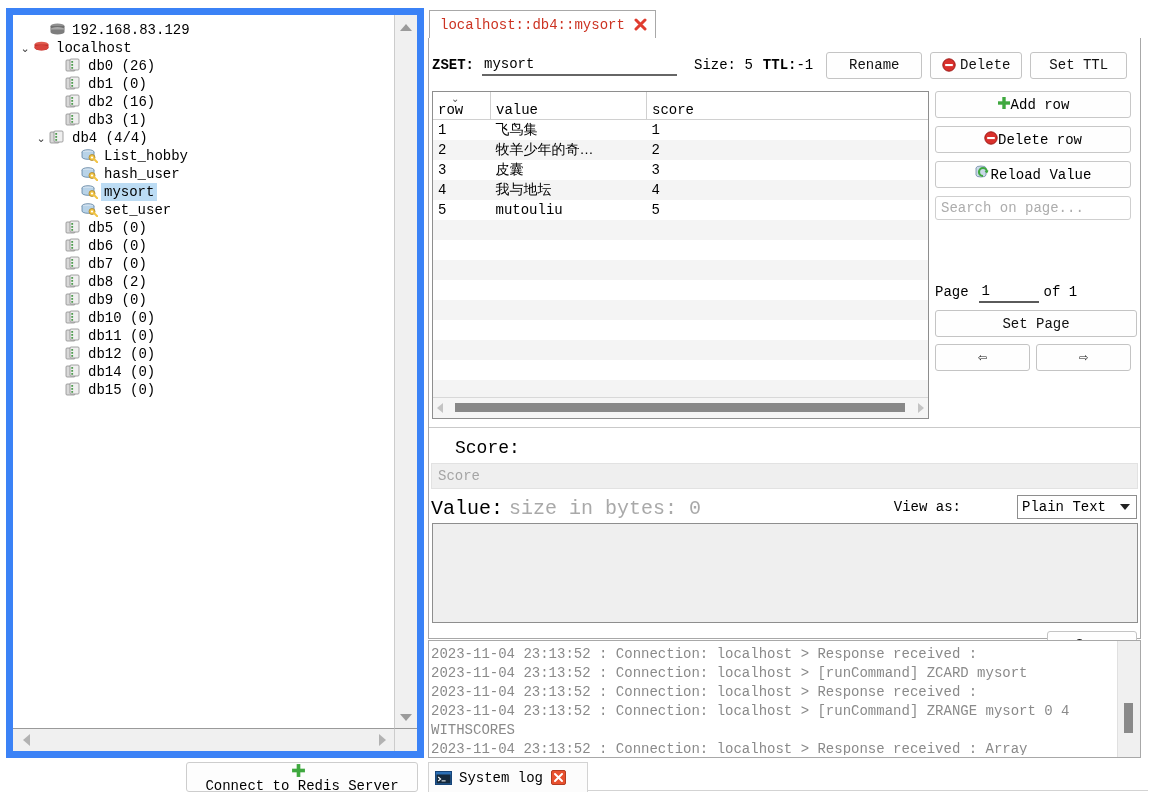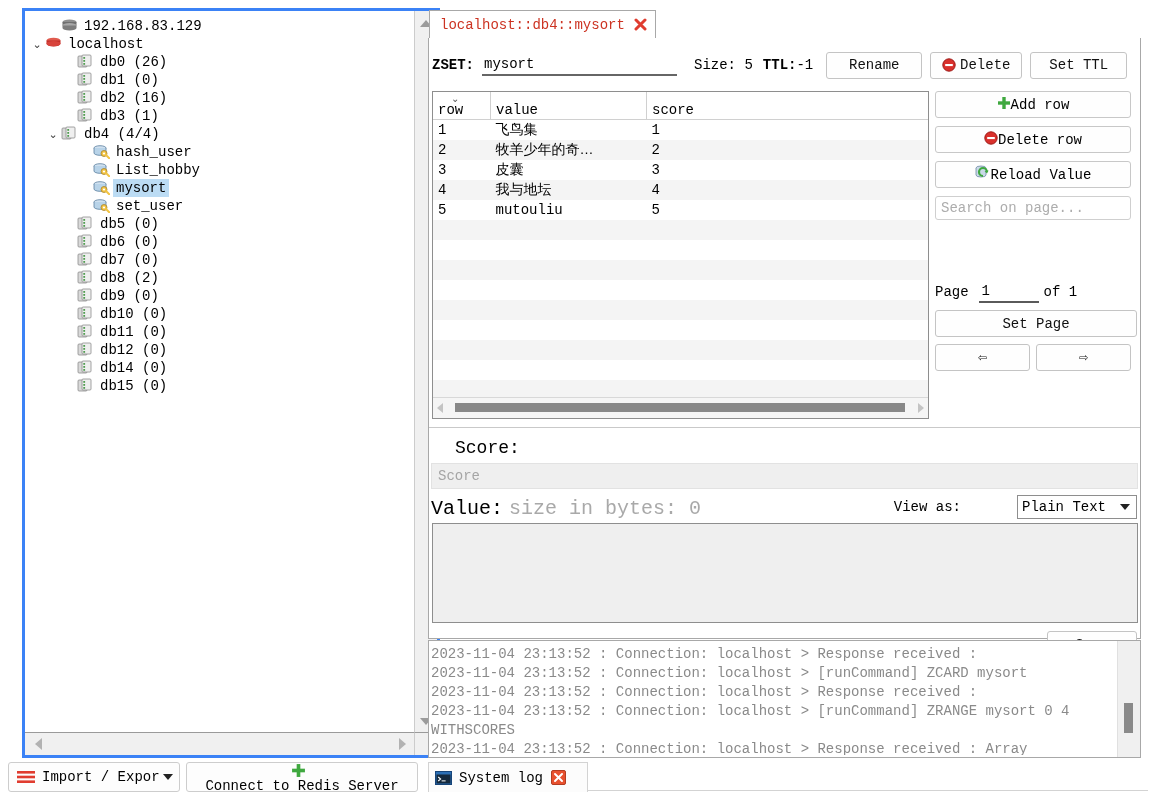--- a/index.html
+++ b/index.html
@@ -12,23 +12,23 @@
     width: 1152px; height: 800px;
     background: #ffffff;
     overflow: hidden;
     font-size: 13px;
     color: #000;
   }
 
   
   #left-panel {
     position: absolute;
-    left: 22px; top: 8px;
+    left: 6px; top: 8px;
     width: 418px; height: 750px;
-    border: 3px solid #3b82f6;
+    border: 7px solid #3b82f6;
     background: #ffffff;
     box-sizing: border-box;
   }
   #tree-scroll-area {
     position: absolute;
     left: 0; top: 0; right: 22px; bottom: 22px;
     overflow: hidden;
     background: #fff;
   }
   #tree {
@@ -561,37 +561,37 @@
             <span class="twisty"></span>
             <span class="ic">
               <svg width="17" height="15" viewBox="0 0 17 15">
                 <ellipse cx="7" cy="4" rx="6" ry="2.3" fill="#cfe0ef" stroke="#5b7f9e" stroke-width="0.8"></ellipse>
                 <path d="M1 4 v5 a6 2.3 0 0 0 12 0 v-5" fill="#b8d3e8" stroke="#5b7f9e" stroke-width="0.8"></path>
                 <circle cx="11" cy="9.5" r="3" fill="#f2c444" stroke="#a8832a" stroke-width="0.8"></circle>
                 <circle cx="11" cy="9.5" r="1.1" fill="#fff"></circle>
                 <path d="M13 11 l3.2 3.2" stroke="#f2c444" stroke-width="2" stroke-linecap="round"></path>
               </svg>
             </span>
-            <span class="tree-label">hash_user</span>
+            <span class="tree-label">List_hobby</span>
           </div>
           <div class="tree-row">
             <span class="spacer"></span>
             <span class="spacer"></span>
             <span class="spacer"></span>
             <span class="twisty"></span>
             <span class="ic">
               <svg width="17" height="15" viewBox="0 0 17 15">
                 <ellipse cx="7" cy="4" rx="6" ry="2.3" fill="#cfe0ef" stroke="#5b7f9e" stroke-width="0.8"></ellipse>
                 <path d="M1 4 v5 a6 2.3 0 0 0 12 0 v-5" fill="#b8d3e8" stroke="#5b7f9e" stroke-width="0.8"></path>
                 <circle cx="11" cy="9.5" r="3" fill="#f2c444" stroke="#a8832a" stroke-width="0.8"></circle>
                 <circle cx="11" cy="9.5" r="1.1" fill="#fff"></circle>
                 <path d="M13 11 l3.2 3.2" stroke="#f2c444" stroke-width="2" stroke-linecap="round"></path>
               </svg>
             </span>
-            <span class="tree-label">List_hobby</span>
+            <span class="tree-label">hash_user</span>
           </div>
           <div class="tree-row selected">
             <span class="spacer"></span>
             <span class="spacer"></span>
             <span class="spacer"></span>
             <span class="twisty"></span>
             <span class="ic">
               <svg width="17" height="15" viewBox="0 0 17 15">
                 <ellipse cx="7" cy="4" rx="6" ry="2.3" fill="#cfe0ef" stroke="#5b7f9e" stroke-width="0.8"></ellipse>
                 <path d="M1 4 v5 a6 2.3 0 0 0 12 0 v-5" fill="#b8d3e8" stroke="#5b7f9e" stroke-width="0.8"></path>
@@ -1017,31 +1017,20 @@
 2023-11-04 23:13:52 : Connection: localhost &gt; Response received :
 2023-11-04 23:13:52 : Connection: localhost &gt; [runCommand] ZRANGE mysort 0 4 WITHSCORES
 2023-11-04 23:13:52 : Connection: localhost &gt; Response received : Array</div>
       <div id="log-vscroll">
         <div class="thumb"></div>
       </div>
     </div>
   </div>
 
   <div id="bottom-bar">
-    <div class="bbtn" id="btn-import-export">
-      <span class="icon-gap">
-        <svg width="18" height="14" viewBox="0 0 18 14">
-          <rect x="0" y="1" width="18" height="2.6" fill="#e03c2f"></rect>
-          <rect x="0" y="5.7" width="18" height="2.6" fill="#e03c2f"></rect>
-          <rect x="0" y="10.4" width="18" height="2.6" fill="#e03c2f"></rect>
-        </svg>
-      </span>
-      <span>Import / Expor</span>
-      <span class="dd-caret"></span>
-    </div>
 
     <div class="bbtn" id="btn-connect">
       <span class="icon-gap">
         <svg width="15" height="15" viewBox="0 0 14 14">
           <rect x="5.3" y="1" width="3.4" height="12" fill="#3fa83f"></rect>
           <rect x="1" y="5.3" width="12" height="3.4" fill="#3fa83f"></rect>
         </svg>
       </span>
       <span>Connect to Redis Server</span>
     </div>

